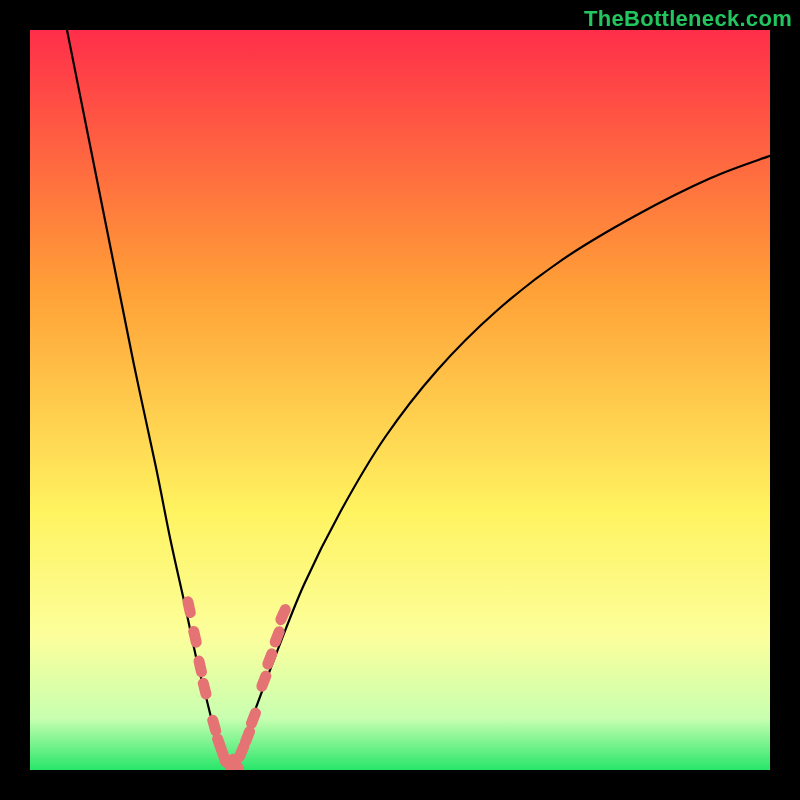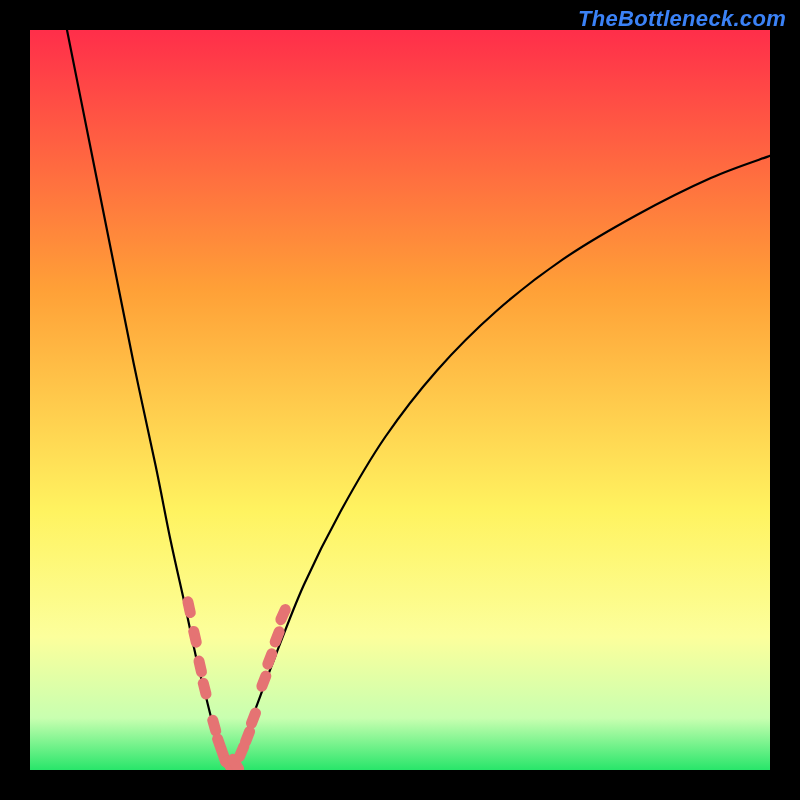--- a/index.html
+++ b/index.html
@@ -22,27 +22,26 @@
   .gradient {
     position: absolute;
     left: 0;
     top: 0;
     width: 740px;
     height: 740px;
   }
   .watermark {
     position: absolute;
     top: 6px;
-    right: 14px;
-    color: #3b82f6;
+    right: 8px;
+    color: #22c55e;
     font-size: 22px;
     font-weight: 600;
     letter-spacing: 0.3px;
     z-index: 5;
-    font-style: italic;
   }
   svg.curve {
     position: absolute;
     left: 0;
     top: 0;
     width: 740px;
     height: 740px;
     z-index: 3;
   }
 </style>

